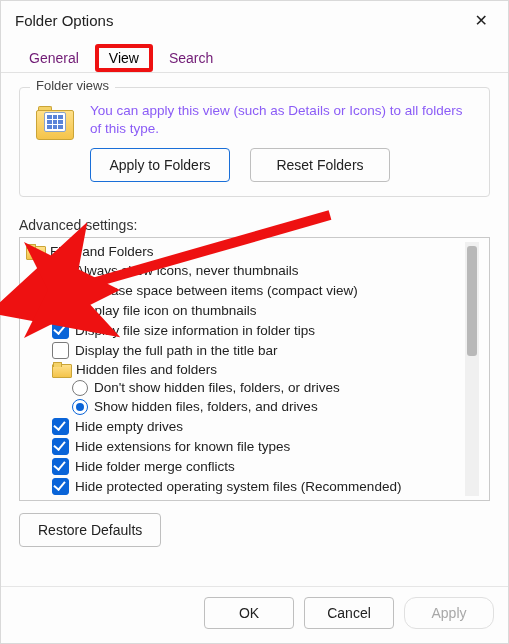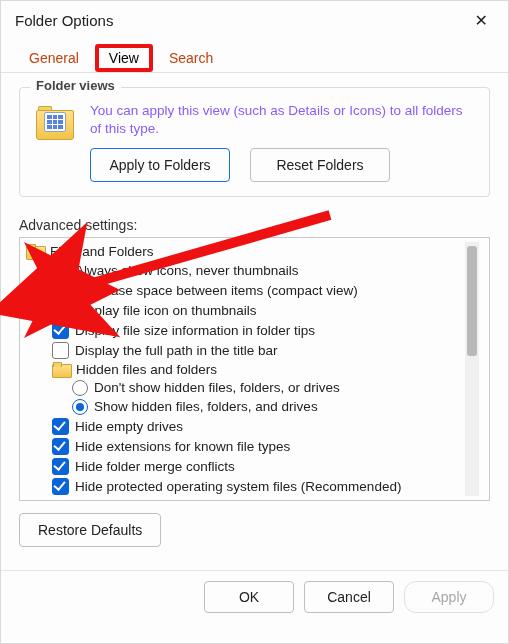--- a/index.html
+++ b/index.html
@@ -31,21 +31,21 @@
   .close-x { font-size: 16px; color: #222; padding: 2px 6px; }
   .tabs {
     display: flex;
     gap: 2px;
     padding: 8px 14px 0 14px;
     border-bottom: 1px solid #e2e2e2;
   }
   .tab {
     padding: 6px 14px 6px 14px;
     font-size: 14px;
-    color: #c2410c;
+    color: #701a75;
     cursor: pointer;
     position: relative;
   }
   .tab.highlighted {
     border: 4px solid #e11;
     border-radius: 3px;
     padding: 2px 10px;
     color: #000;
   }
   .content { padding: 10px 18px 0 18px; }
@@ -57,21 +57,20 @@
     position: relative;
   }
   .group-legend {
     position: absolute;
     top: -10px;
     left: 10px;
     background: #fdfdfd;
     padding: 0 6px;
     font-size: 13px;
     color: #444;
-    font-weight: bold;
   }
   .folder-views-body { display: flex; gap: 12px; align-items: flex-start; }
   .folder-icon {
     width: 44px; height: 38px;
     position: relative;
     flex-shrink: 0;
     margin-top: 4px;
   }
   .folder-icon .back {
     position: absolute; left:2px; top:4px; width:38px; height:30px;
@@ -142,21 +141,21 @@
     width:16px; height:16px; border:1.5px solid #7a7a7a; border-radius:50%;
     flex-shrink:0; position:relative; background:#fff;
   }
   .radio.selected { border-color:#0a64d8; }
   .radio.selected::after {
     content:""; position:absolute; left:3px; top:3px; width:8px; height:8px;
     background:#0a64d8; border-radius:50%;
   }
   .restore-row { display:flex; justify-content:flex-start; padding:12px 18px 0 0; }
   .bottom-buttons {
-    position:absolute; bottom:16px; left:0; right:0;
+    position:absolute; bottom:0; left:0; right:0;
     display:flex; gap:10px; justify-content:flex-end;
     padding:10px 14px 14px 14px; border-top:1px solid #e6e6e6;
     background:#fdfdfd;
   }
   .bottom-buttons .btn { min-width:90px; padding:7px 10px; }
   
   .arrow-svg {
     position:absolute; left:0; top:0; width:509px; height:644px;
     pointer-events:none;
   }

